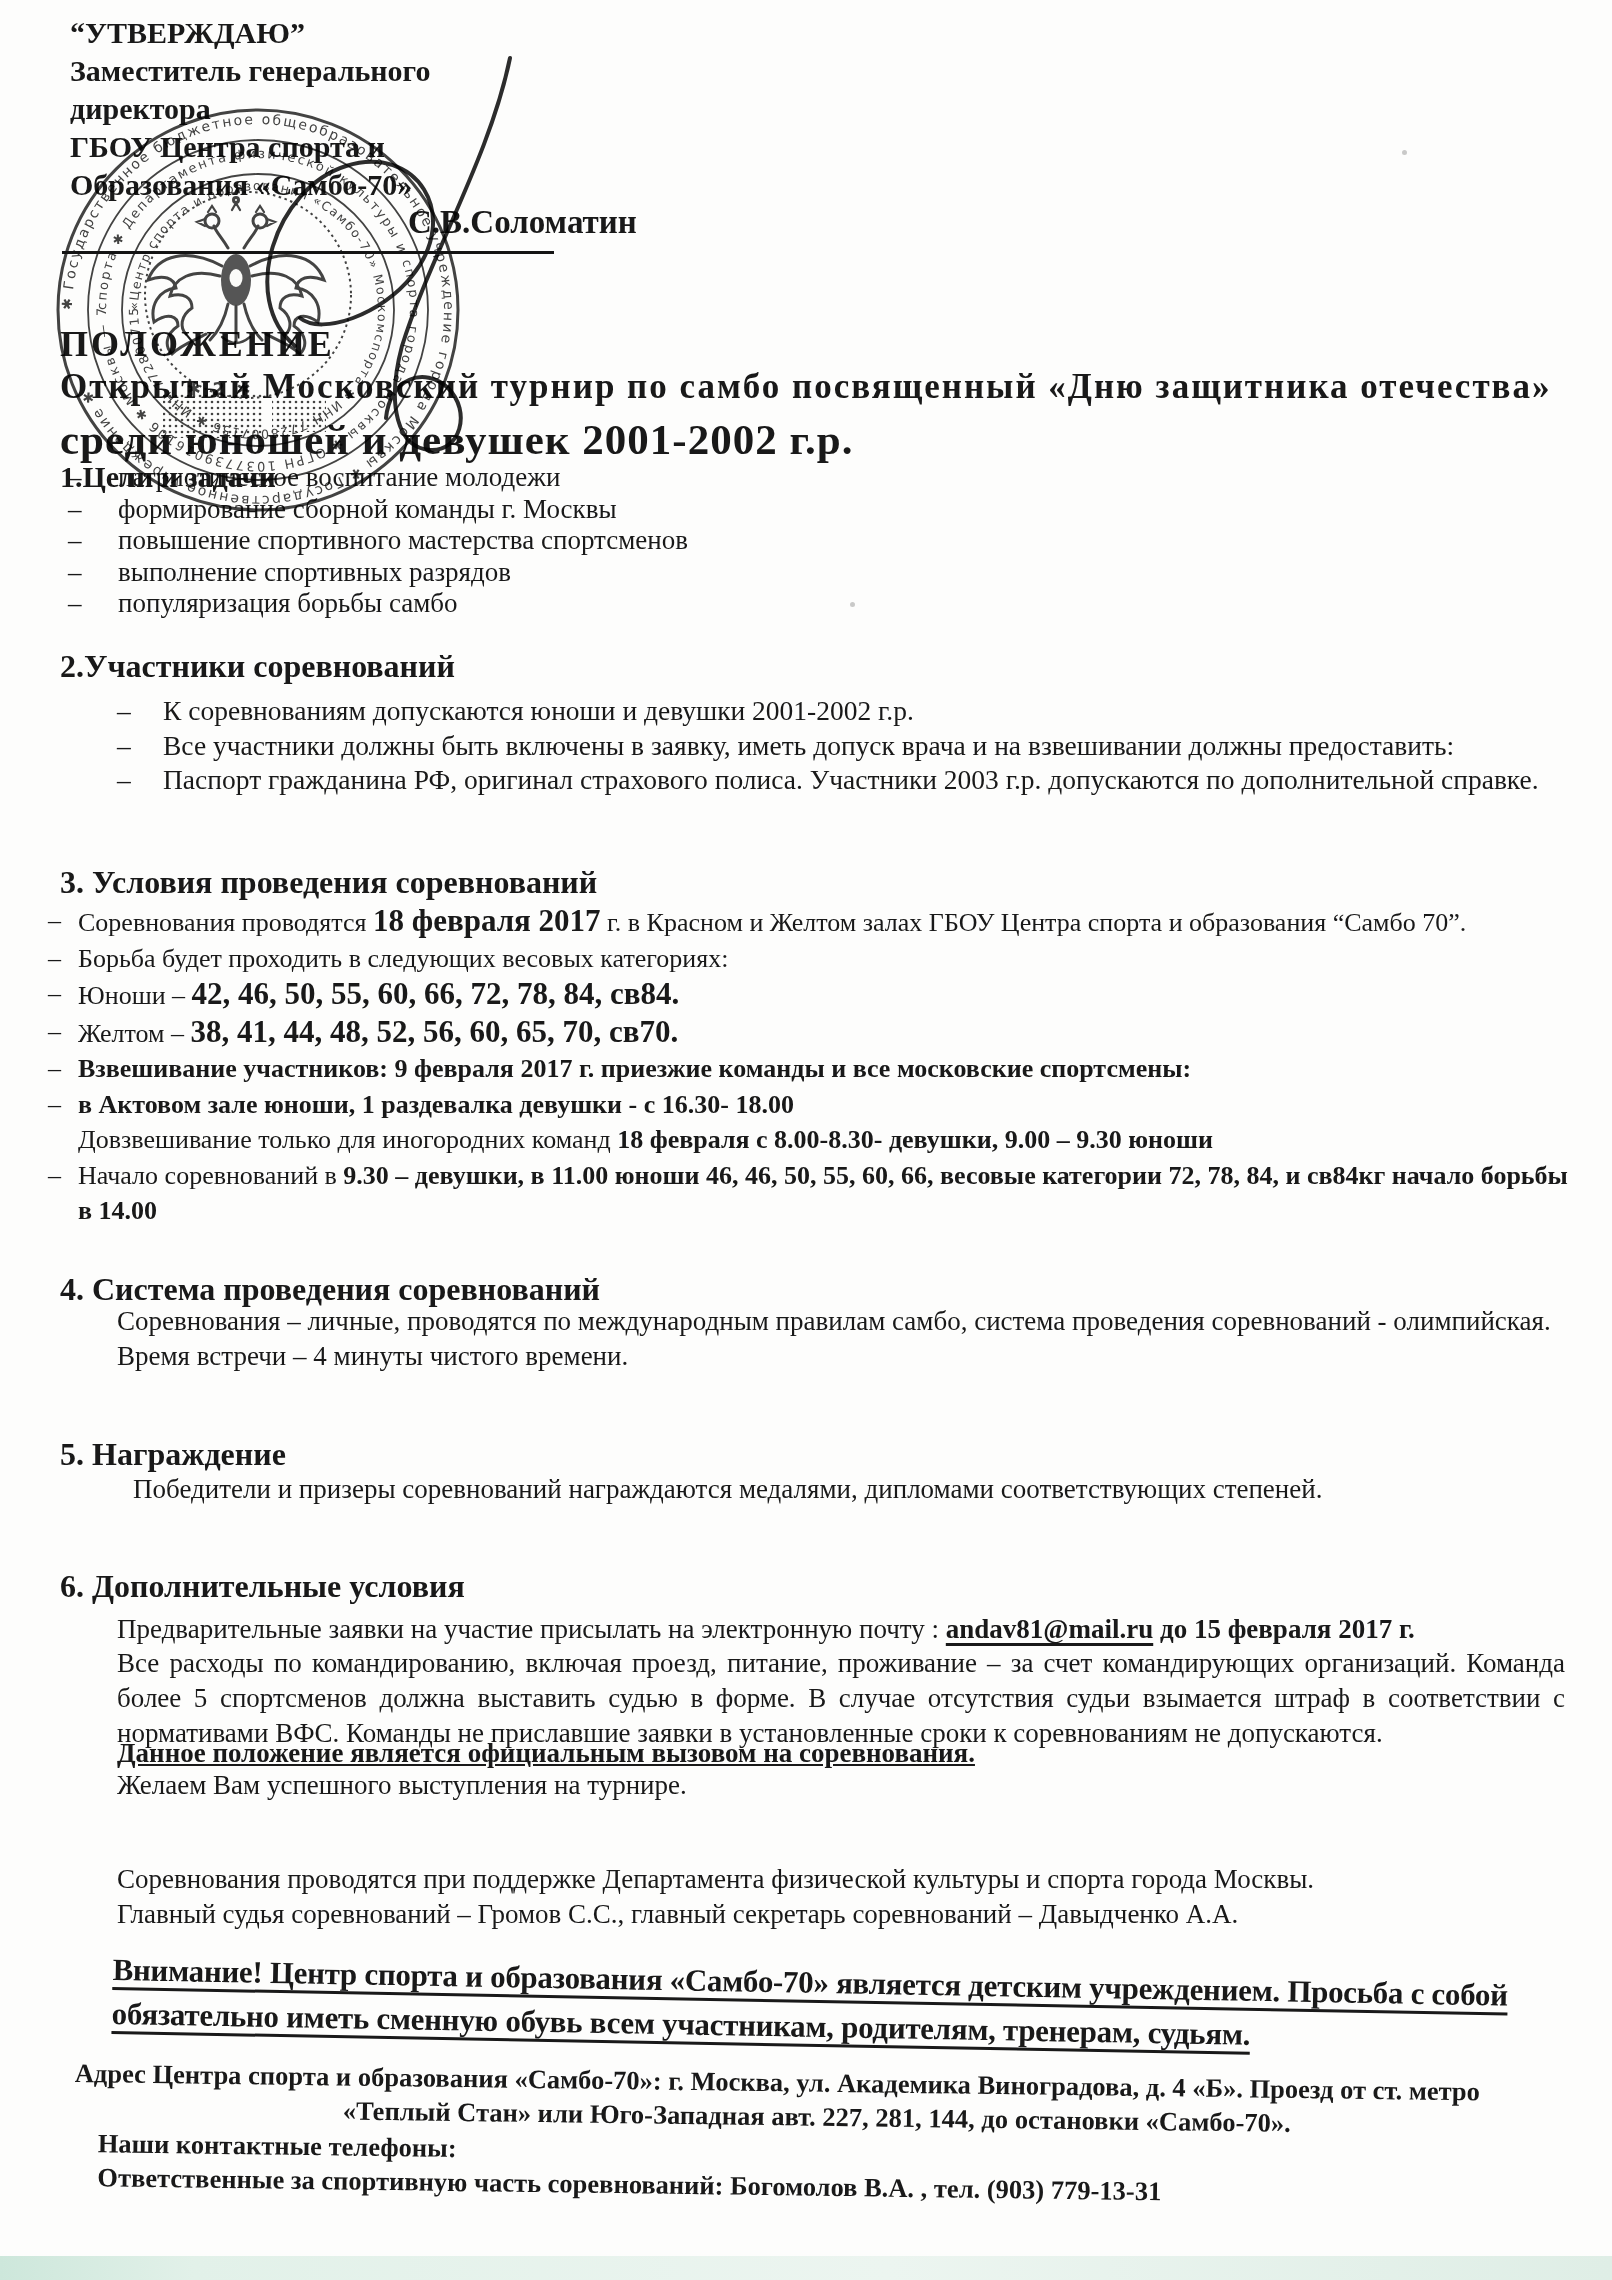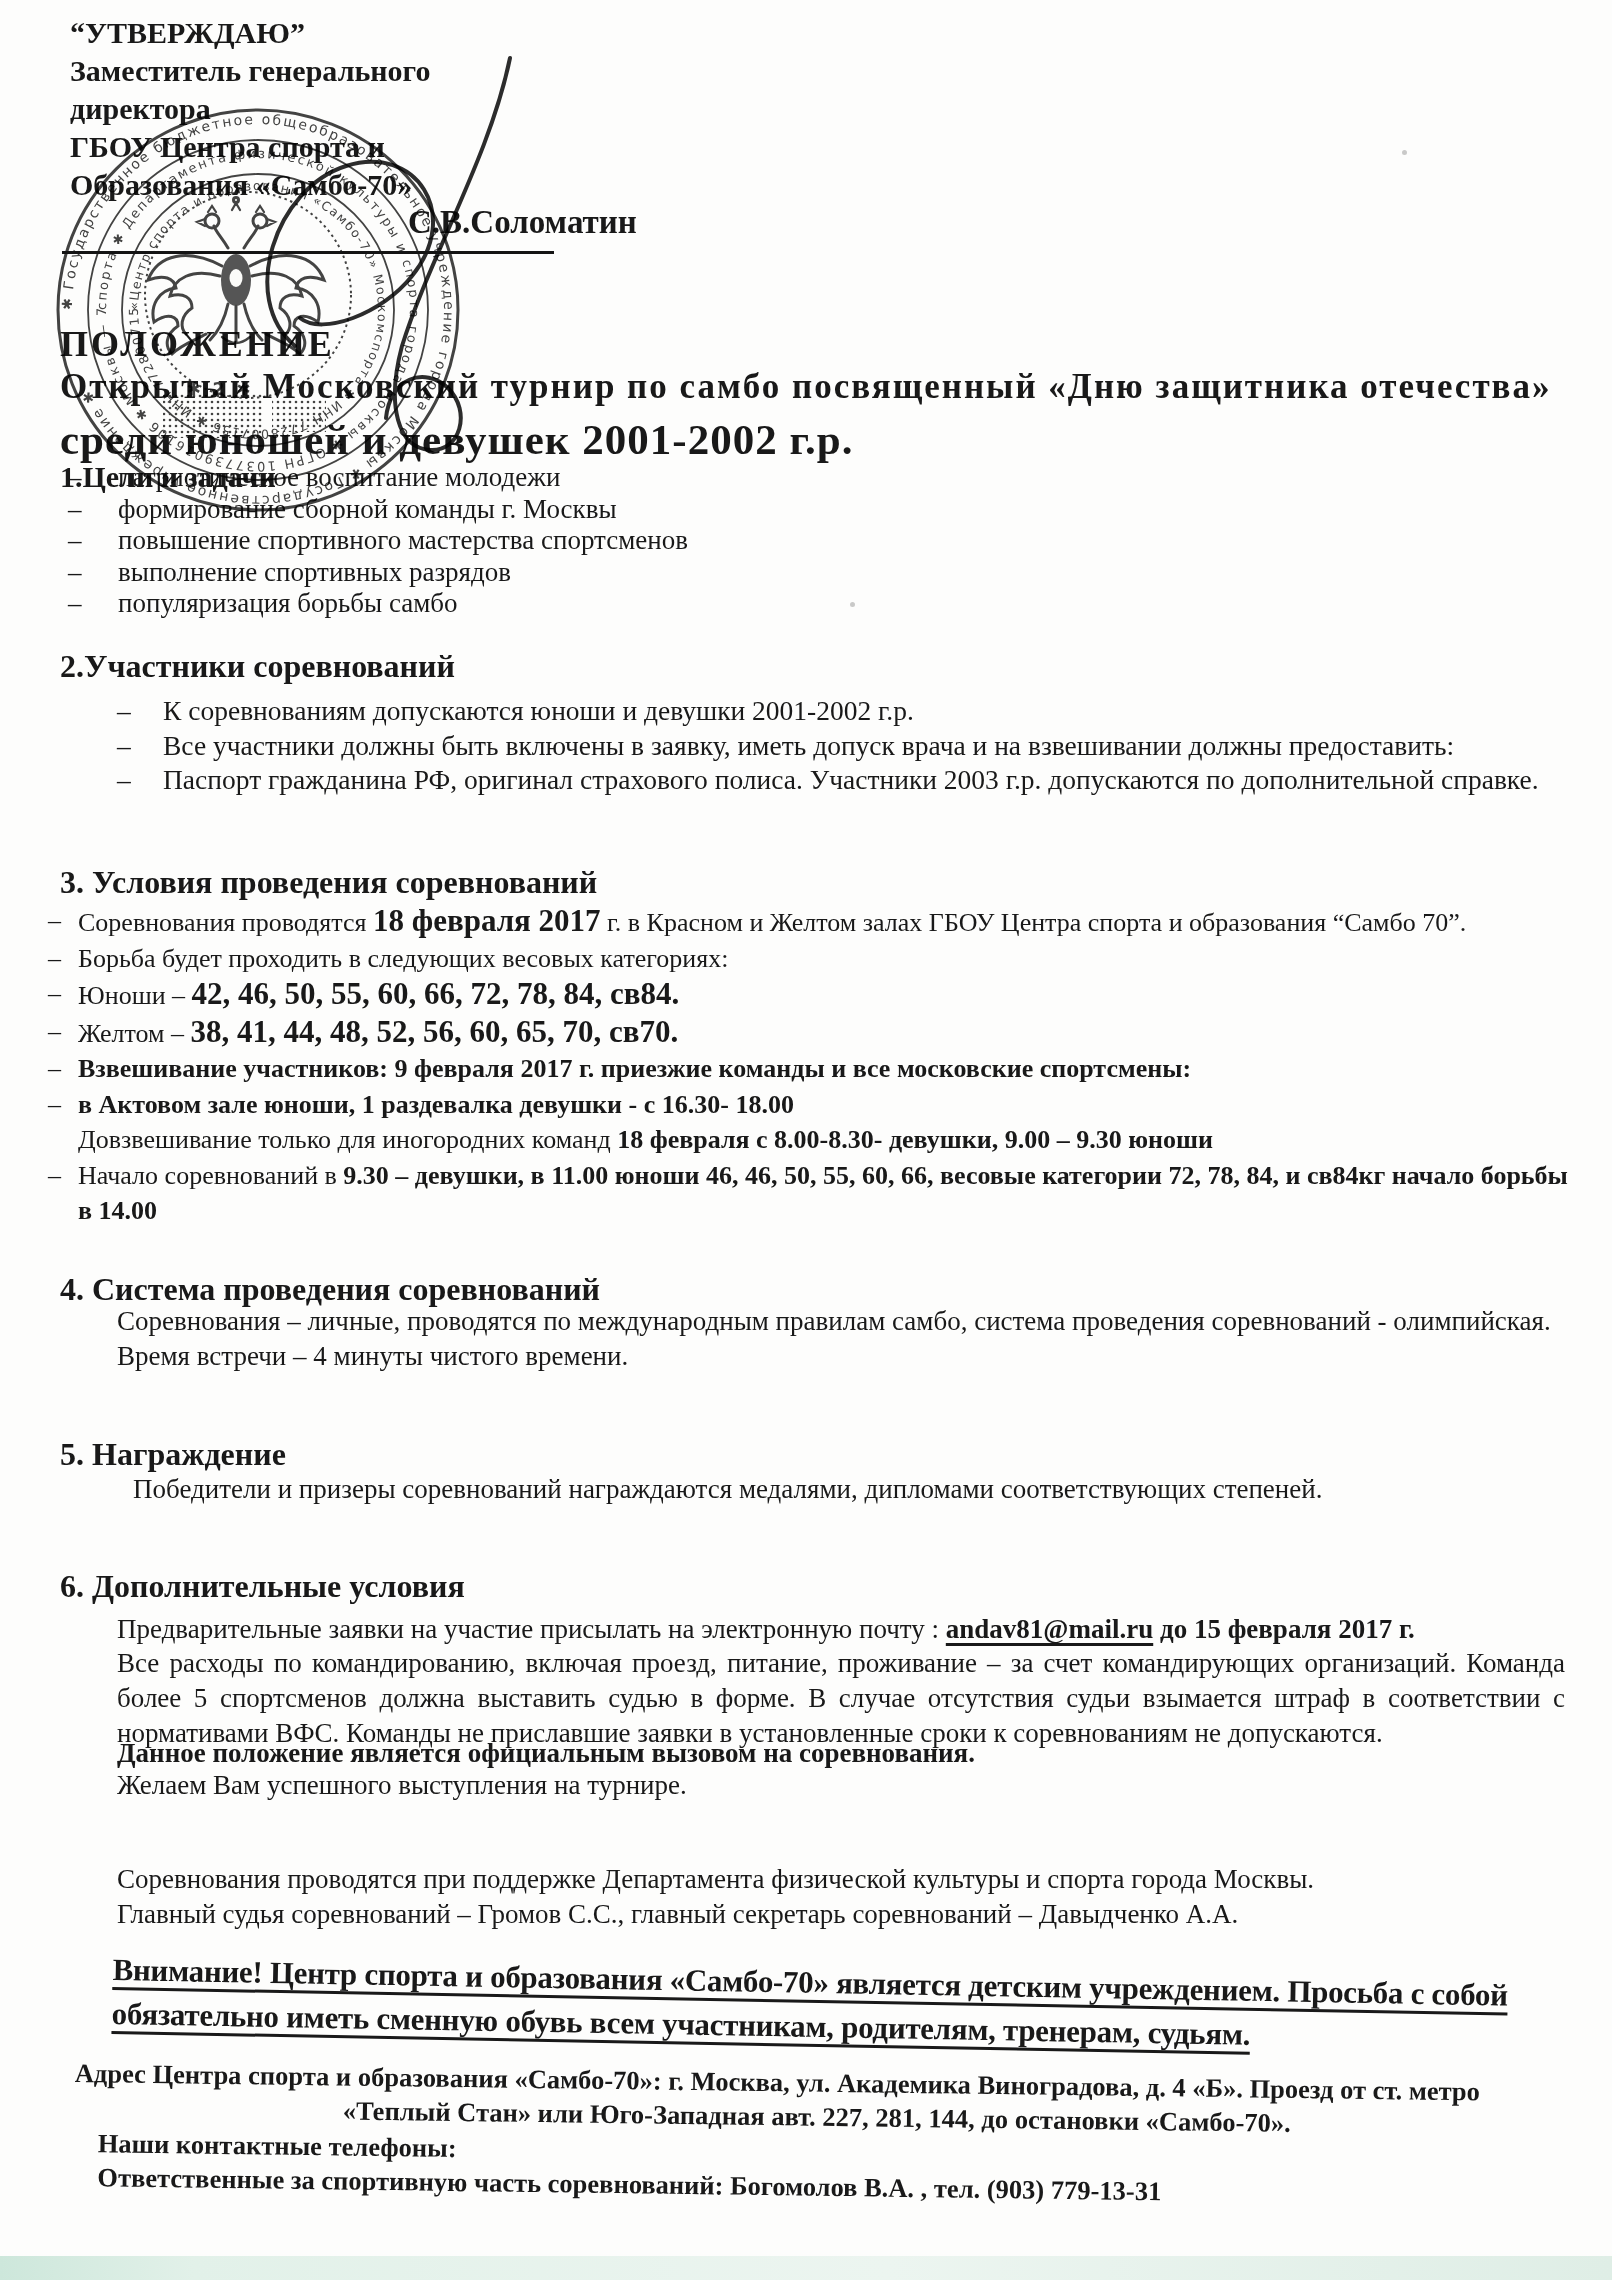--- a/index.html
+++ b/index.html
@@ -36,21 +36,21 @@
   .list2{left:117px; top:694px; width:1470px; font-size:27.5px; line-height:34.5px;}
   .list2 .dash{width:46px;}
   .list3{left:48px; top:903px; width:1535px; font-size:26px; line-height:35.5px;}
   .list3 .dash{width:30px;}
   
   .para{left:117px; width:1448px; font-size:27px; line-height:35px; z-index:2;}
   .p4{top:1304px; text-align:justify;}
   .p5{top:1472px;margin-left:16px;}
   .p6a{top:1612px;}
   .p6b{top:1646px; text-align:justify;}
-  .p6c{top:1736px; font-weight:bold;}
+  .p6c{top:1736px; font-weight:bold;text-decoration:underline;}
   .p6d{top:1768px; font-weight:normal;}
   .p7a{top:1862px;}
   .p7b{top:1897px;}
   
   .b{font-weight:bold;}
   .big{font-size:31px;}
   .email{font-weight:bold; text-decoration:underline; text-decoration-thickness:3px; text-underline-offset:5px;}
   
   .attention{
     left:113px; top:1948px; width:1470px; font-weight:bold; font-size:31px; line-height:44px;

